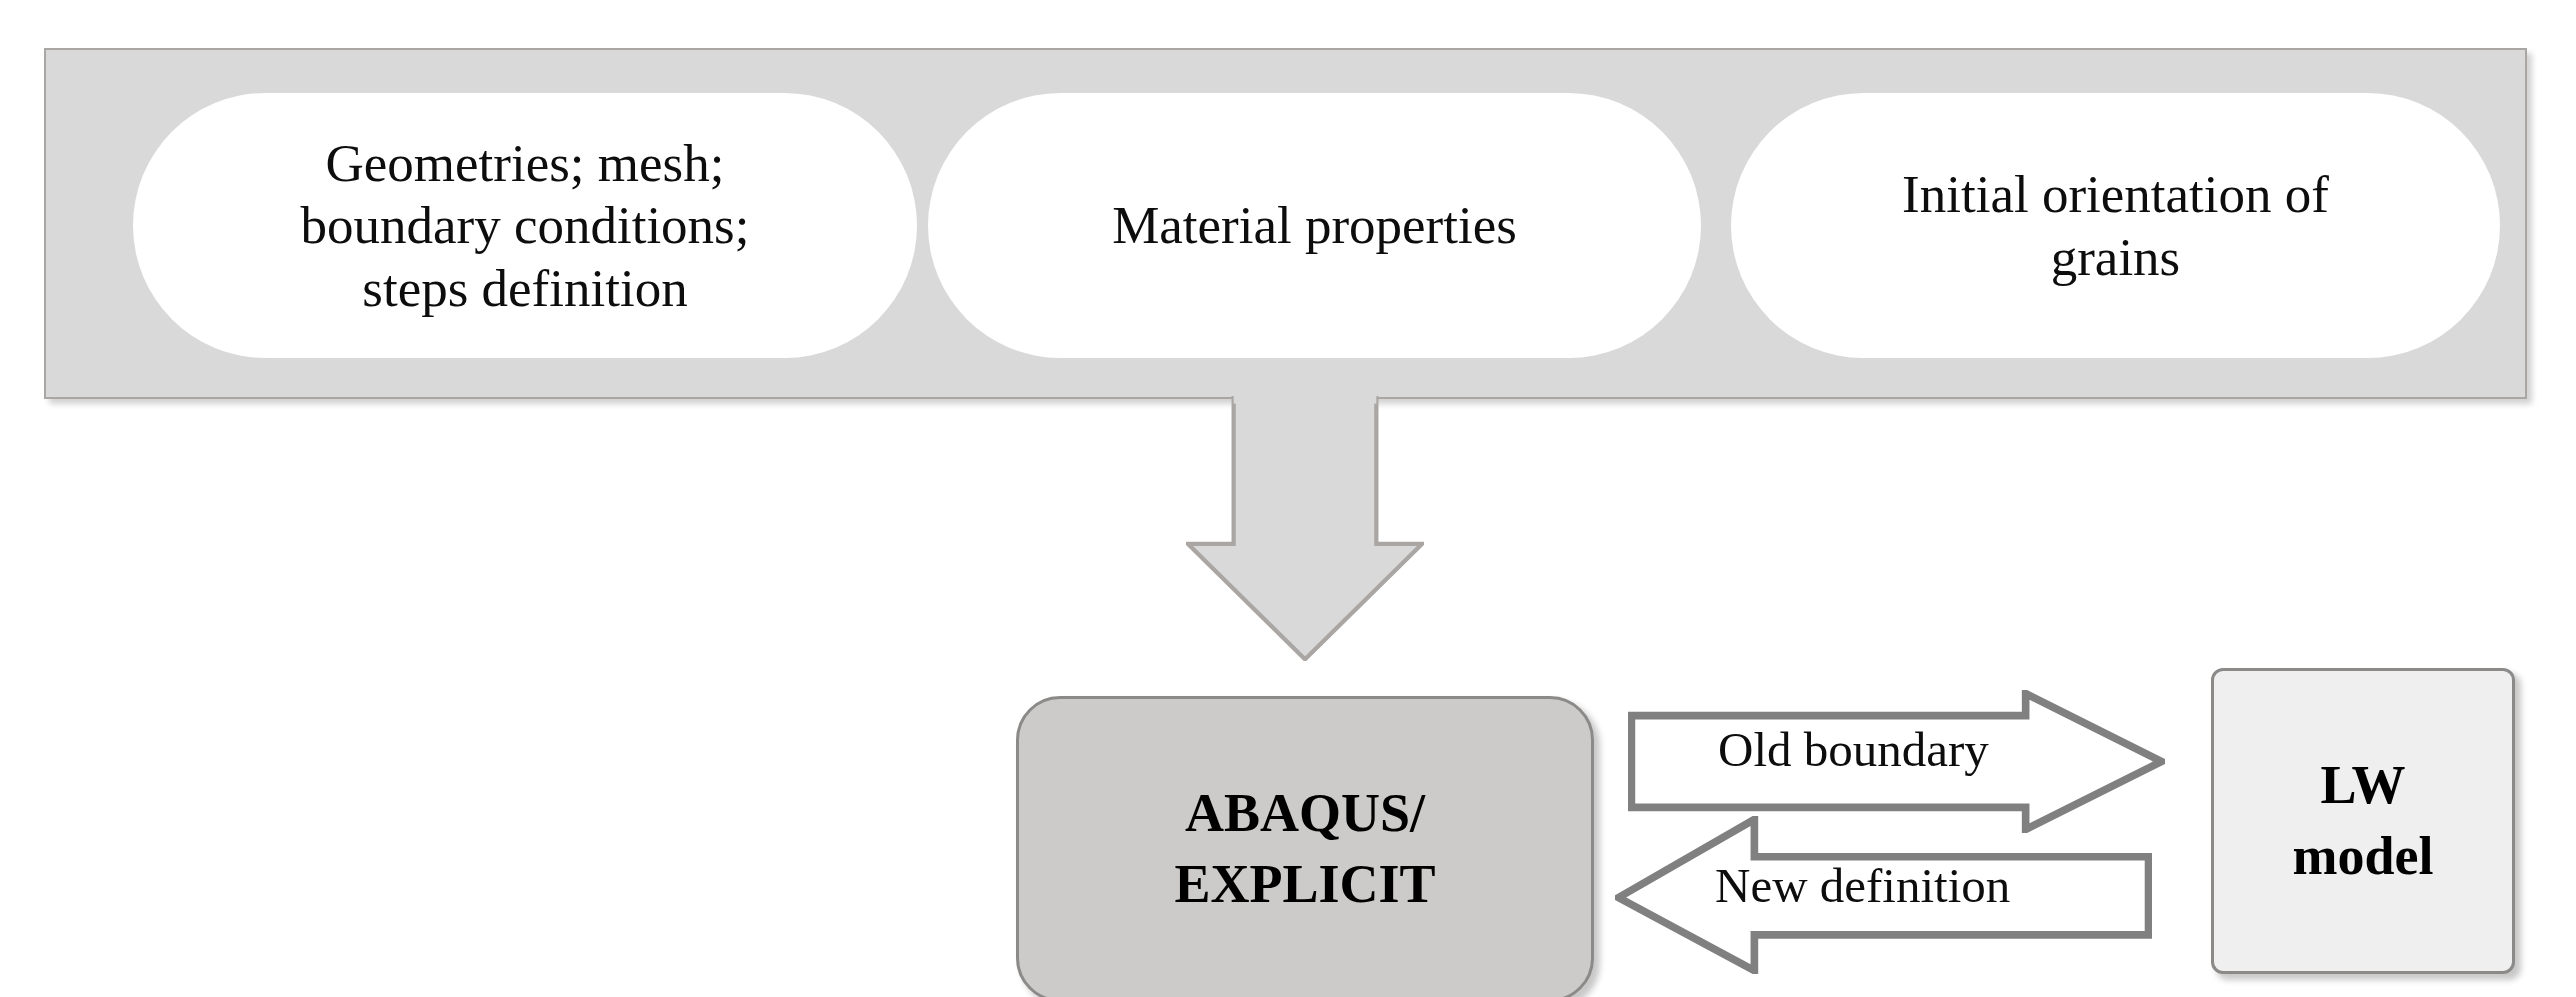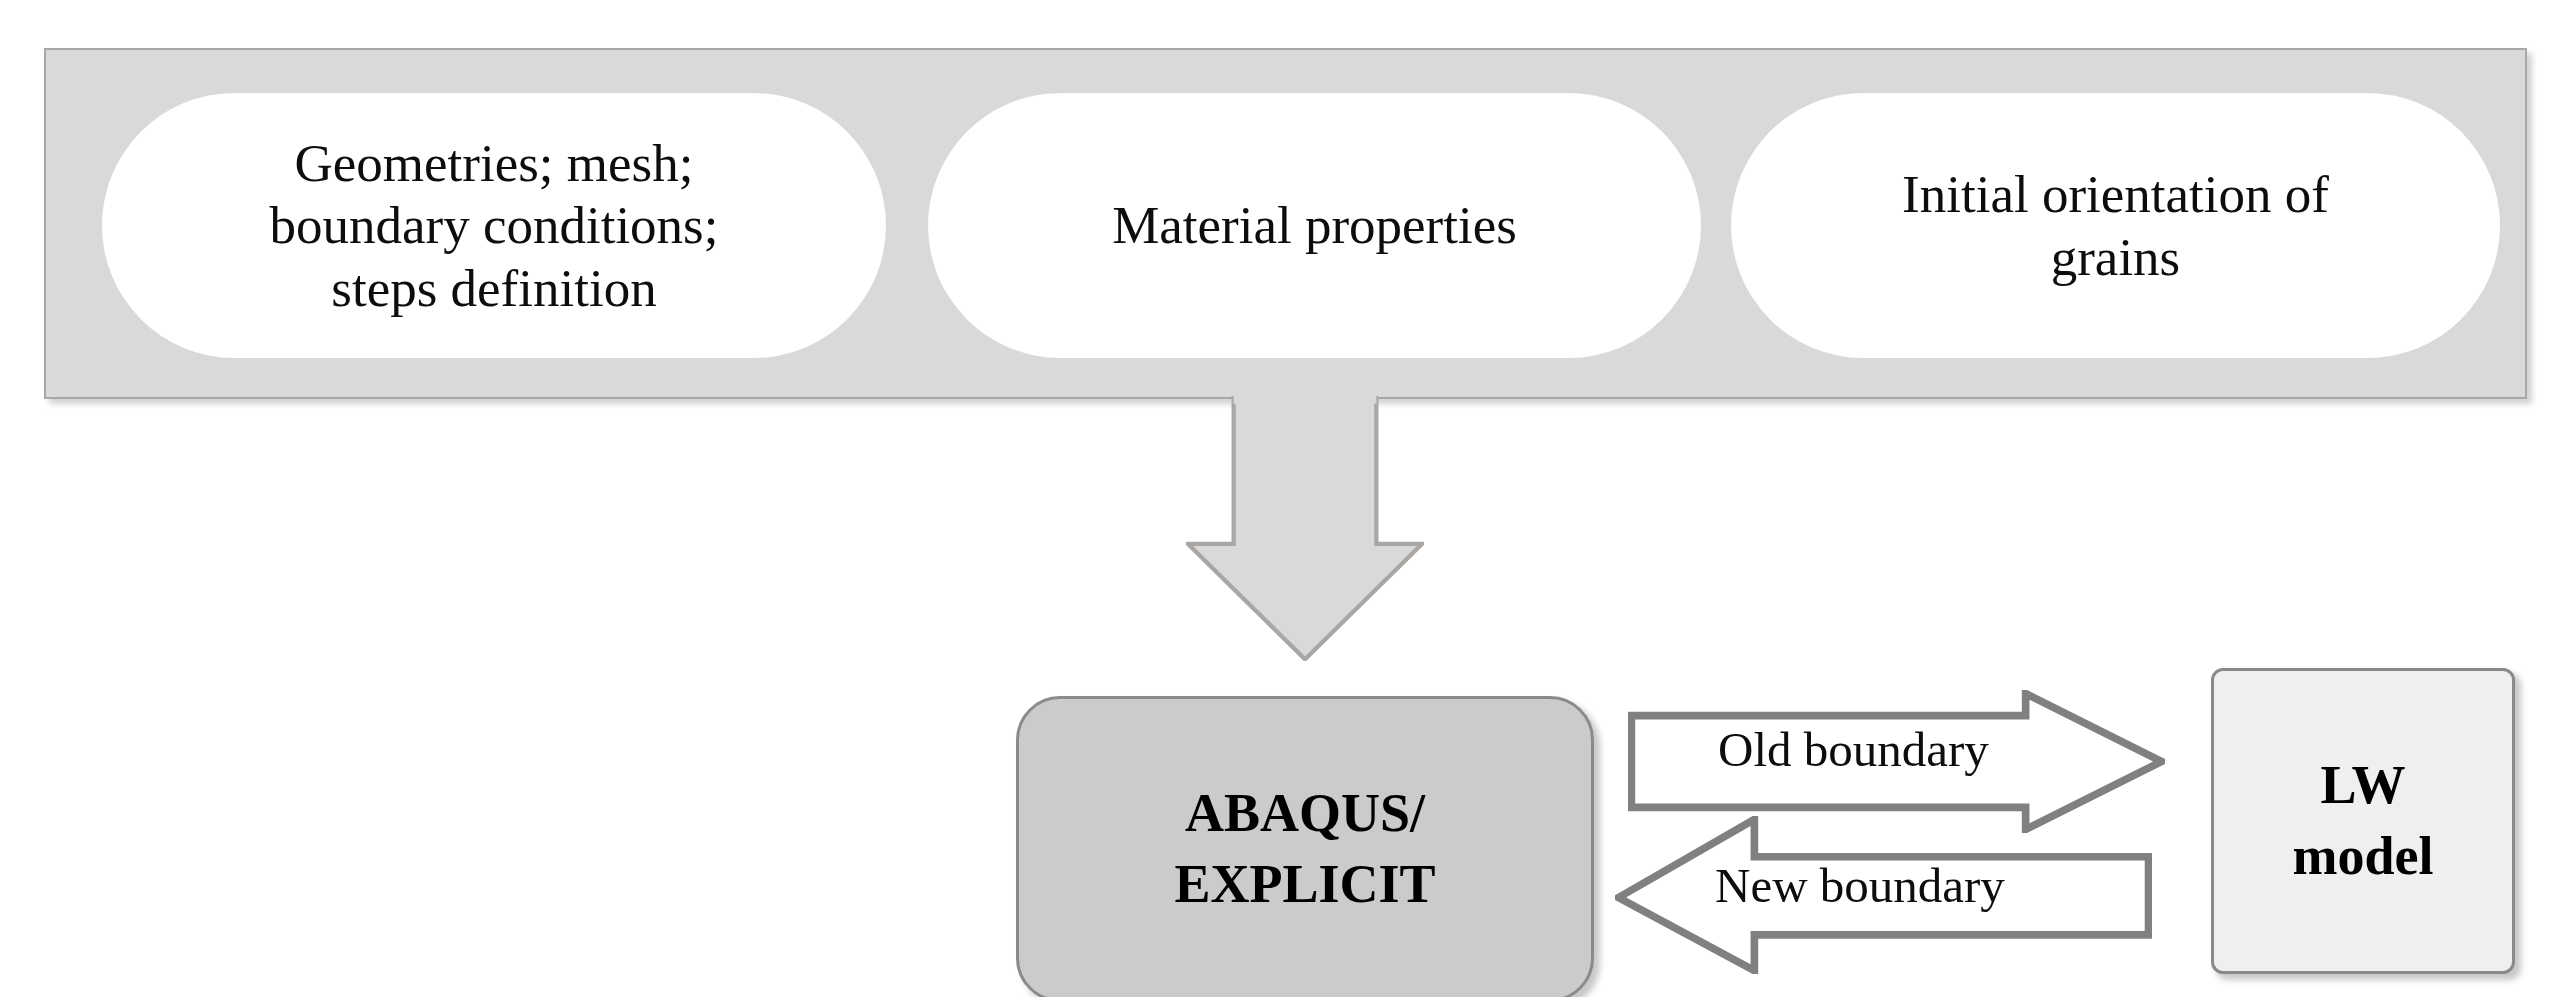--- a/index.html
+++ b/index.html
@@ -46,21 +46,21 @@
     display: flex;
     align-items: center;
     justify-content: center;
     text-align: center;
     color: #0d0d0d;
     font-size: 53px;
     line-height: 1.18;
     box-sizing: border-box;
     padding: 0 31px;
   }
-  .pill-1 { left: 56px;   width: 784px; }
+  .pill-1 { left: 87px;   width: 784px; }
   .pill-2 { left: 882px; width: 773px; }
   .pill-3 { left: 1685px; width: 769px; }
 
   
   .down-arrow {
     position: absolute;
     left: 1186px;
     top: 396px;
     width: 238px;
     height: 265px;
@@ -187,21 +187,21 @@
       <polygon points="4,30 468,30 468,4 628,84 468,164 468,138 4,138" fill="#ffffff" stroke="#808080" stroke-width="9" stroke-linejoin="miter"></polygon>
     </svg>
   </div>
   <div class="arrow-label arrow-old-label">Old boundary</div>
 
   <div class="block-arrow arrow-new">
     <svg viewBox="0 0 632 186" xmlns="http://www.w3.org/2000/svg">
       <polygon points="628,48 164,48 164,4 4,96 164,182 164,140 628,140" fill="#ffffff" stroke="#808080" stroke-width="9" stroke-linejoin="miter"></polygon>
     </svg>
   </div>
-  <div class="arrow-label arrow-new-label">New boundary</div>
+  <div class="arrow-label arrow-new-label">New definition</div>
 
   <div class="lw-box">
     <span style="white-space:pre-line;">LW
 model</span>
   </div>
 
 </div>
 
 
 </body></html>

